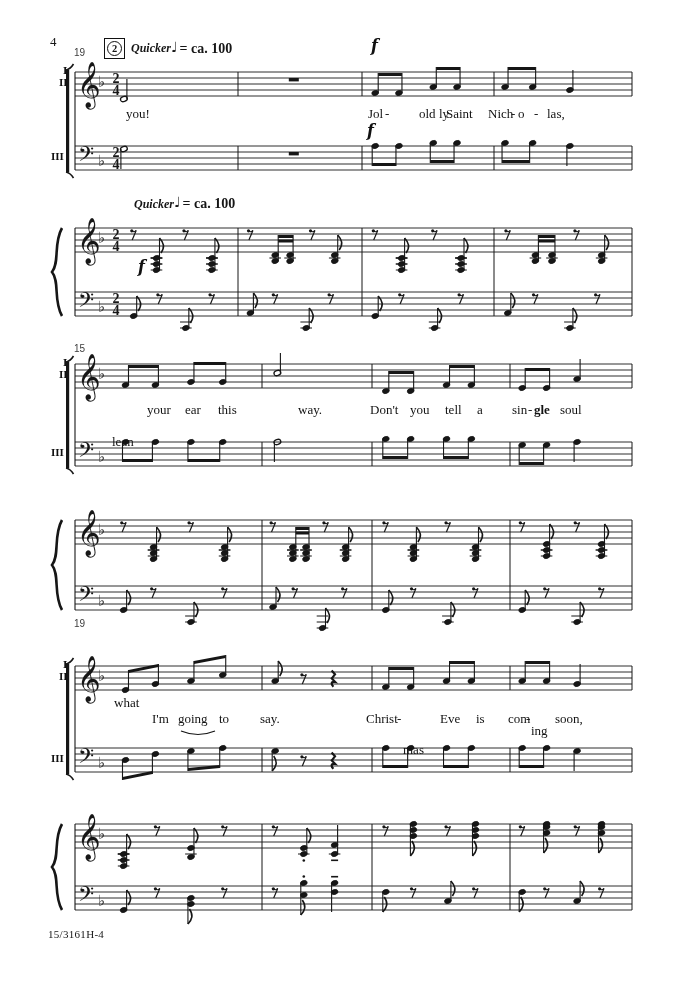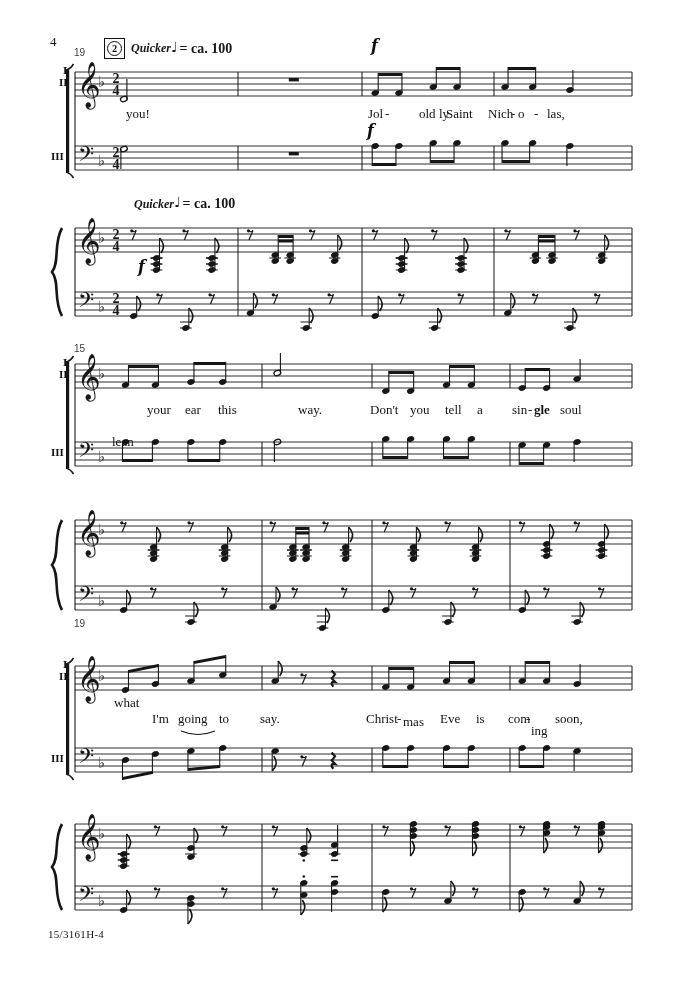--- a/index.html
+++ b/index.html
@@ -792,21 +792,21 @@
       <span class="abs lyric" style="left: 528px; top: 402px;">-</span>
       <span class="abs lyric" style="left: 534px; top: 402px; font-weight: bold;">gle</span>
       <span class="abs lyric" style="left: 560px; top: 402px;">soul</span>
       <span class="abs lyric" style="left: 114px; top: 695px;">what</span>
       <span class="abs lyric" style="left: 152px; top: 711px;">I'm</span>
       <span class="abs lyric" style="left: 178px; top: 711px;">going</span>
       <span class="abs lyric" style="left: 219px; top: 711px;">to</span>
       <span class="abs lyric" style="left: 260px; top: 711px;">say.</span>
       <span class="abs lyric" style="left: 366px; top: 711px;">Christ</span>
       <span class="abs lyric" style="left: 397px; top: 711px;">-</span>
-      <span class="abs lyric" style="left: 403px; top: 714px; text-align: center;">mas</span>
+      <span class="abs lyric" style="left: 403px; top: 742px; text-align: center;">mas</span>
       <span class="abs lyric" style="left: 440px; top: 711px; text-align: right;">Eve</span>
       <span class="abs lyric" style="left: 476px; top: 711px;">is</span>
       <span class="abs lyric" style="left: 508px; top: 711px;">com</span>
       <span class="abs lyric" style="left: 526px; top: 711px;">-</span>
       <span class="abs lyric" style="left: 531px; top: 711px; margin-top: 12px;">ing</span>
       <span class="abs lyric" style="left: 555px; top: 711px;">soon,</span>
       <span class="abs dyn" style="left: 371px; top: 36px;">f</span>
       <span class="abs dyn" style="left: 367px; top: 121px;">f</span>
       <span class="abs dyn" style="left: 138px; top: 257px;">f</span>
       <span class="abs mnum" style="left: 74px; top: 47px;">19</span>

